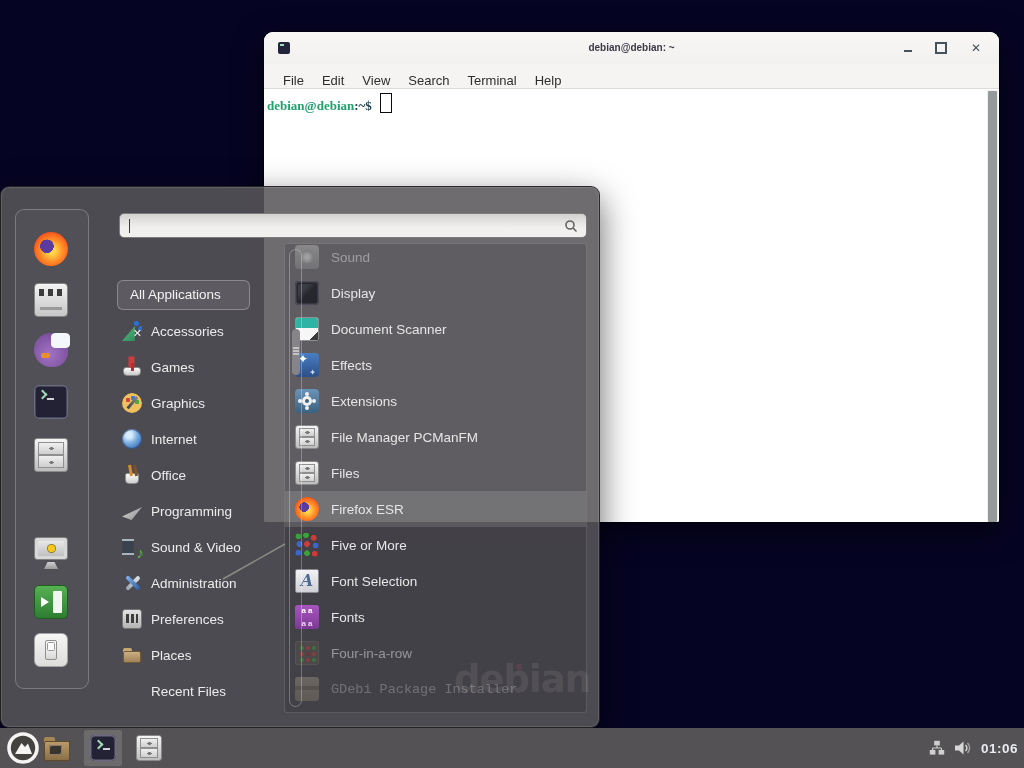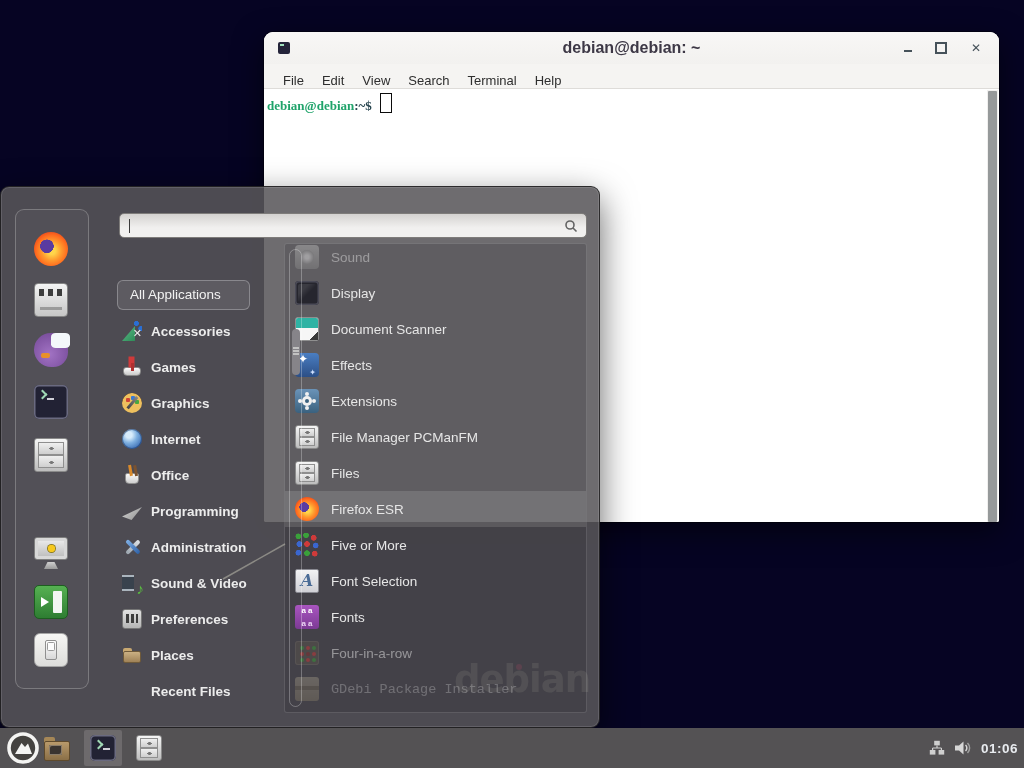--- a/index.html
+++ b/index.html
@@ -10,21 +10,21 @@
   .watermark{position:absolute;left:454px;top:658px;font-family:"DejaVu Sans",sans-serif;
     font-size:37px;font-weight:bold;letter-spacing:-1px;color:#8a8a8a;}
   .watermark-dot{position:absolute;left:516px;top:664px;width:6px;height:6px;border-radius:50%;background:#d70a53;}
 
   
   .term{position:absolute;left:264px;top:32px;width:735px;height:490px;
     border-radius:9px 9px 2px 2px;overflow:hidden;background:#fff;
     box-shadow:0 10px 30px rgba(0,0,0,.55), 0 0 0 1px rgba(0,0,0,.35);}
   .term-titlebar{position:relative;height:32px;background:linear-gradient(#f8f7f6,#f2f1ef);}
   .term-title{position:absolute;left:0;right:0;top:0;height:32px;line-height:32px;text-align:center;
-    font-size:16px;font-weight:bold;color:#3d3846;}
+    font-size:10px;font-weight:bold;color:#3d3846;}
   .term-mini-icon{position:absolute;left:14px;top:10px;width:12px;height:12px;background:#24243a;border-radius:2px;}
   .term-mini-icon::before{content:"";position:absolute;left:2px;top:2px;width:4px;height:2px;background:#9fe0bd;}
   .tc{position:absolute;top:9px;width:14px;height:14px;display:flex;align-items:center;justify-content:center;cursor:default;}
   .tc-min{right:84px;}.tc-min::before{content:"";width:8px;height:2px;background:#46525a;margin-top:6px;}
   .tc-max{right:51px;}.tc-max::before{content:"";width:8px;height:8px;border:2px solid #46525a;}
   .tc-close{right:16px;font-size:12px;font-weight:bold;color:#46525a;}
   .term-menubar{height:24px;background:#f5f4f2;border-bottom:1px solid #dedcd9;display:flex;align-items:flex-end;padding-left:10px;}
   .term-menubar span{font-size:13px;color:#2e2e2e;padding:0 9px;cursor:default;}
   .term-body{position:relative;height:433px;background:#ffffff;padding:4px 0 0 3px;
     font-family:Liberation Serif, serif;font-size:13px;font-weight:bold;line-height:20px;}
@@ -46,21 +46,21 @@
     background:linear-gradient(#d4d2d0,#f1f0ef 60%);border:1px solid #7e7c7a;border-radius:5px;}
   .searchbox input{position:absolute;left:10px;top:2px;width:420px;height:19px;border:0;background:transparent;outline:none;
     font-size:13px;color:#222;caret-color:#222;font-family:inherit;}
   .search-caret{position:absolute;left:9px;top:5px;width:1px;height:14px;background:#3a3a3a;}
   .search-icon{position:absolute;right:8px;top:5px;width:14px;height:14px;}
 
   .cats{position:absolute;left:112px;top:92px;width:168px;}
   .cat-allapps{box-sizing:border-box;width:133px;height:30px;margin:1px 0 3px 4px;padding-left:12px;line-height:28px;
     background:rgba(255,255,255,.09);border:1px solid rgba(255,255,255,.28);border-radius:6px;
     font-size:13.5px;color:#f2f2f2;cursor:pointer;}
-  .cat-row{height:36px;display:flex;align-items:center;cursor:pointer;font-weight:bold;}
+  .cat-row{height:36px;display:flex;align-items:center;cursor:pointer;}
   .cat-row .ci{width:20px;height:20px;margin:0 9px 0 9px;position:relative;flex:none;}
   .cat-row .cl{font-size:13.5px;color:#ececec;}
   .cat-row.noicon .cl{margin-left:38px;}
 
   .appsbox{position:absolute;left:283px;top:56px;width:303px;height:470px;box-sizing:border-box;
     background:rgba(10,10,14,.14);border:1px solid rgba(255,255,255,.14);border-radius:3px;overflow:hidden;}
   .app-row{height:36px;display:flex;align-items:center;cursor:pointer;}
   .app-row.first{margin-top:-5px;}
   .app-row .ai{width:24px;height:24px;margin:0 12px 0 10px;position:relative;flex:none;}
   .app-row .al{font-size:13.5px;color:#e6e6e6;}
@@ -315,26 +315,26 @@
         </div>
       <div class="cat-row">
         <span class="ci icn i-office"></span>
         <span class="cl">Office</span>
         </div>
       <div class="cat-row">
         <span class="ci icn i-programming"></span>
         <span class="cl">Programming</span>
         </div>
       <div class="cat-row">
+        <span class="ci icn i-sound-video"></span>
+        <span class="cl">Sound &amp; Video</span>
+        </div>
+      <div class="cat-row">
         <span class="ci icn i-administration"></span>
         <span class="cl">Administration</span>
-        </div>
-      <div class="cat-row">
-        <span class="ci icn i-sound-video"></span>
-        <span class="cl">Sound &amp; Video</span>
         </div>
       <div class="cat-row">
         <span class="ci icn i-preferences"></span>
         <span class="cl">Preferences</span>
         </div>
       <div class="cat-row">
         <span class="ci icn i-places"></span>
         <span class="cl">Places</span>
         </div>
       <div class="cat-row noicon">

